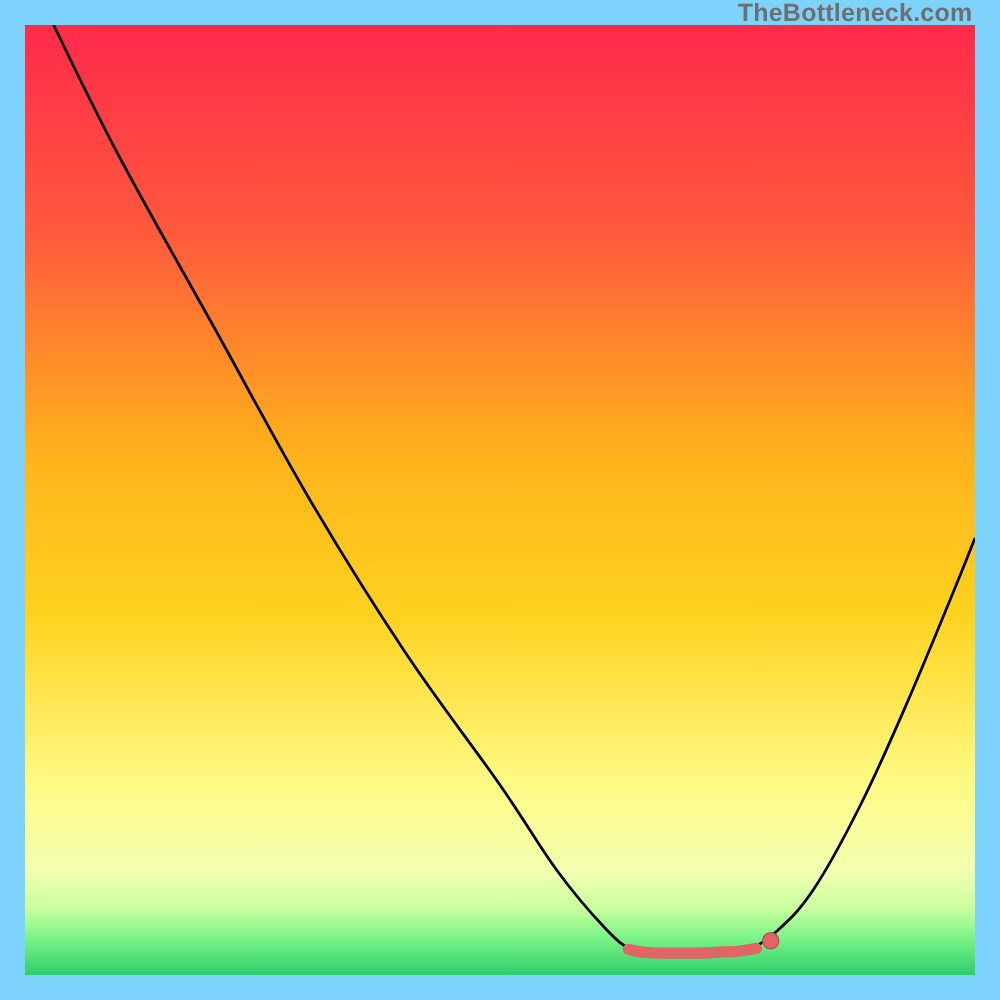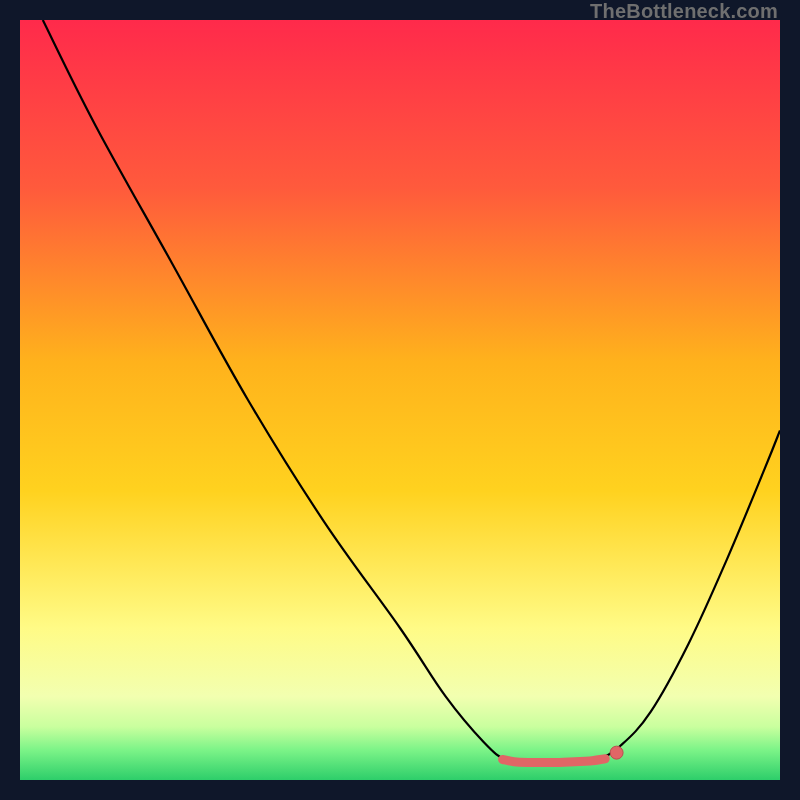--- a/index.html
+++ b/index.html
@@ -7,21 +7,21 @@
     padding: 0;
     width: 800px;
     height: 800px;
     background: #000;
     overflow: hidden;
   }
   .stage {
     position: relative;
     width: 800px;
     height: 800px;
-    background: #0f172a;
+    background: #7dd3fc;
   }
   .plot {
     position: absolute;
     left: 20px;
     top: 20px;
     width: 760px;
     height: 760px;
   }
   .watermark {
     position: absolute;

